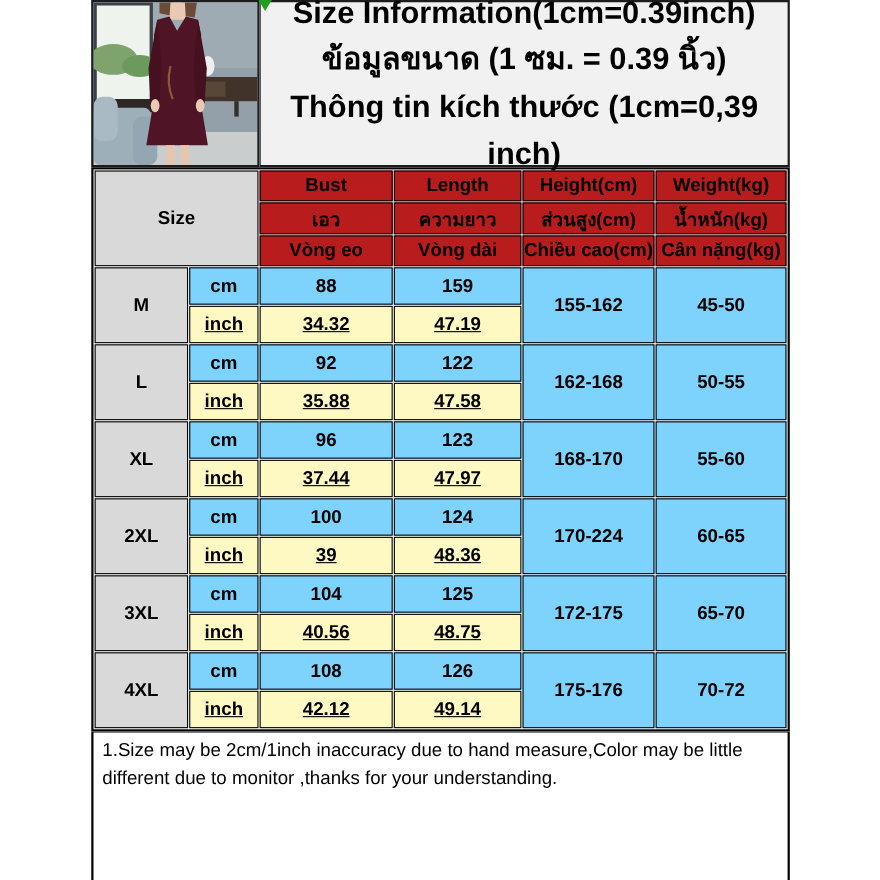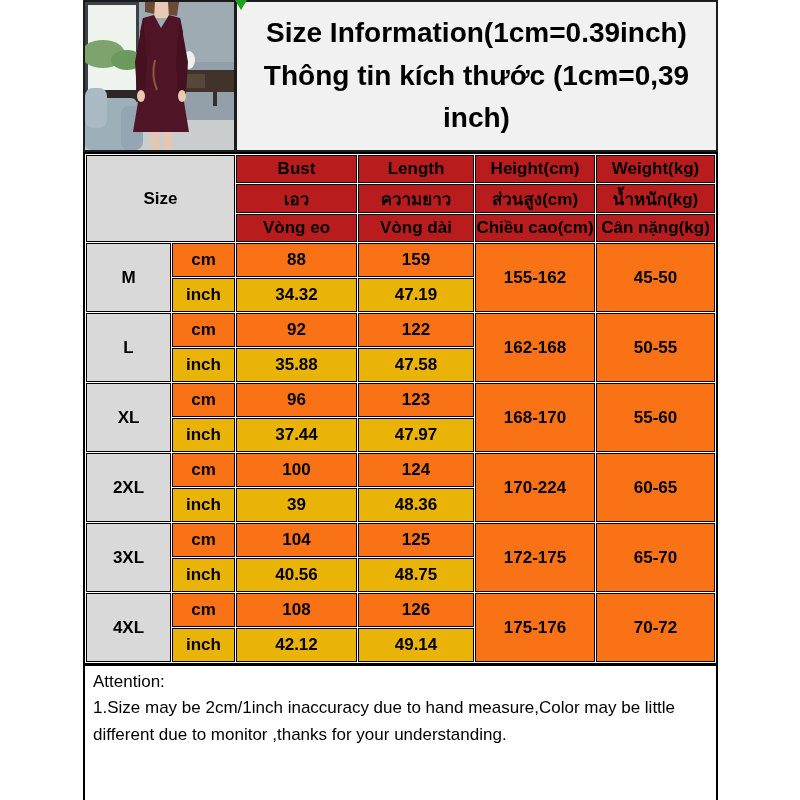--- a/index.html
+++ b/index.html
@@ -13,22 +13,22 @@
   .title-line{font-weight:bold;font-size:28px;line-height:1.52;}
   .green-mark{position:absolute;left:152px;top:0;width:0;height:0;border-left:6px solid transparent;border-right:6px solid transparent;border-top:10px solid #1f9e1f;z-index:5;}
   
   table.size-table{border-collapse:separate;border-spacing:1px;background:#ffffff;border:2px solid #000;table-layout:fixed;width:635px;box-sizing:border-box;}
   table.size-table td{border:1px solid #000;text-align:center;vertical-align:middle;font-weight:bold;font-size:17px;padding:0;overflow:hidden;}
   tr.hrow td{height:26px;}
   tr.drow td{height:32px;}
   .c-head{background:#b91c1c;}
   .c-mega{background:#d9d9d9;font-size:30px;font-weight:bold;}
   .c-size{background:#d9d9d9;}
-  .c-light{background:#f97316;}
-  .c-white{background:#eab308;}
+  .c-light{background:#7dd3fc;}
+  .c-white{background:#fef9c3;text-decoration:underline;}
   
   .attention-box{box-sizing:border-box;border:2px solid #000;border-top-width:1px;width:635px;height:139px;padding:3px 8px;font-size:17px;line-height:1.55;text-align:left;background:#fff;}
 </style>
 </head>
 <body>
 
 <div class="content">
 
   <div class="top-strip">
     <div class="photo-box">
@@ -69,20 +69,21 @@
         <ellipse cx="97" cy="94" rx="4" ry="6" fill="#e9c9b4"></ellipse>
 
         <path d="M70 58 q-4 16 2 30" stroke="#8a5a3a" stroke-width="2" fill="none"></path>
 
         <rect x="66" y="130" width="8" height="18" fill="#e6c6b1"></rect>
         <rect x="79" y="130" width="8" height="18" fill="#e6c6b1"></rect>
       </svg>
     </div>
     <div class="title-box">
       <div class="title-line">Size Information(1cm=0.39inch)</div>
+      <div class="title-line">ข้อมูลขนาด (1 ซม. = 0.39 นิ้ว)</div>
       <div class="title-line">Thông tin kích thước (1cm=0,39 inch)</div>
     </div>
     <div class="green-mark"></div>
   </div>
 
   <table class="size-table">
     <colgroup>
       <col style="width:85px">
         <col style="width:63px">
         <col style="width:121px">
@@ -191,17 +192,16 @@
       </tr>
       <tr class="drow">
         <td class="c-white">inch</td>
         <td class="c-white">42.12</td>
         <td class="c-white">49.14</td>
       </tr>
     </tbody>
   </table>
 
   <div class="attention-box">
-    <div>Attention:</div>
     <div>1.Size may be 2cm/1inch inaccuracy due to hand measure,Color may be little different due to monitor ,thanks for your understanding.</div>
   </div>
 
 </div>
 
 </body></html>

